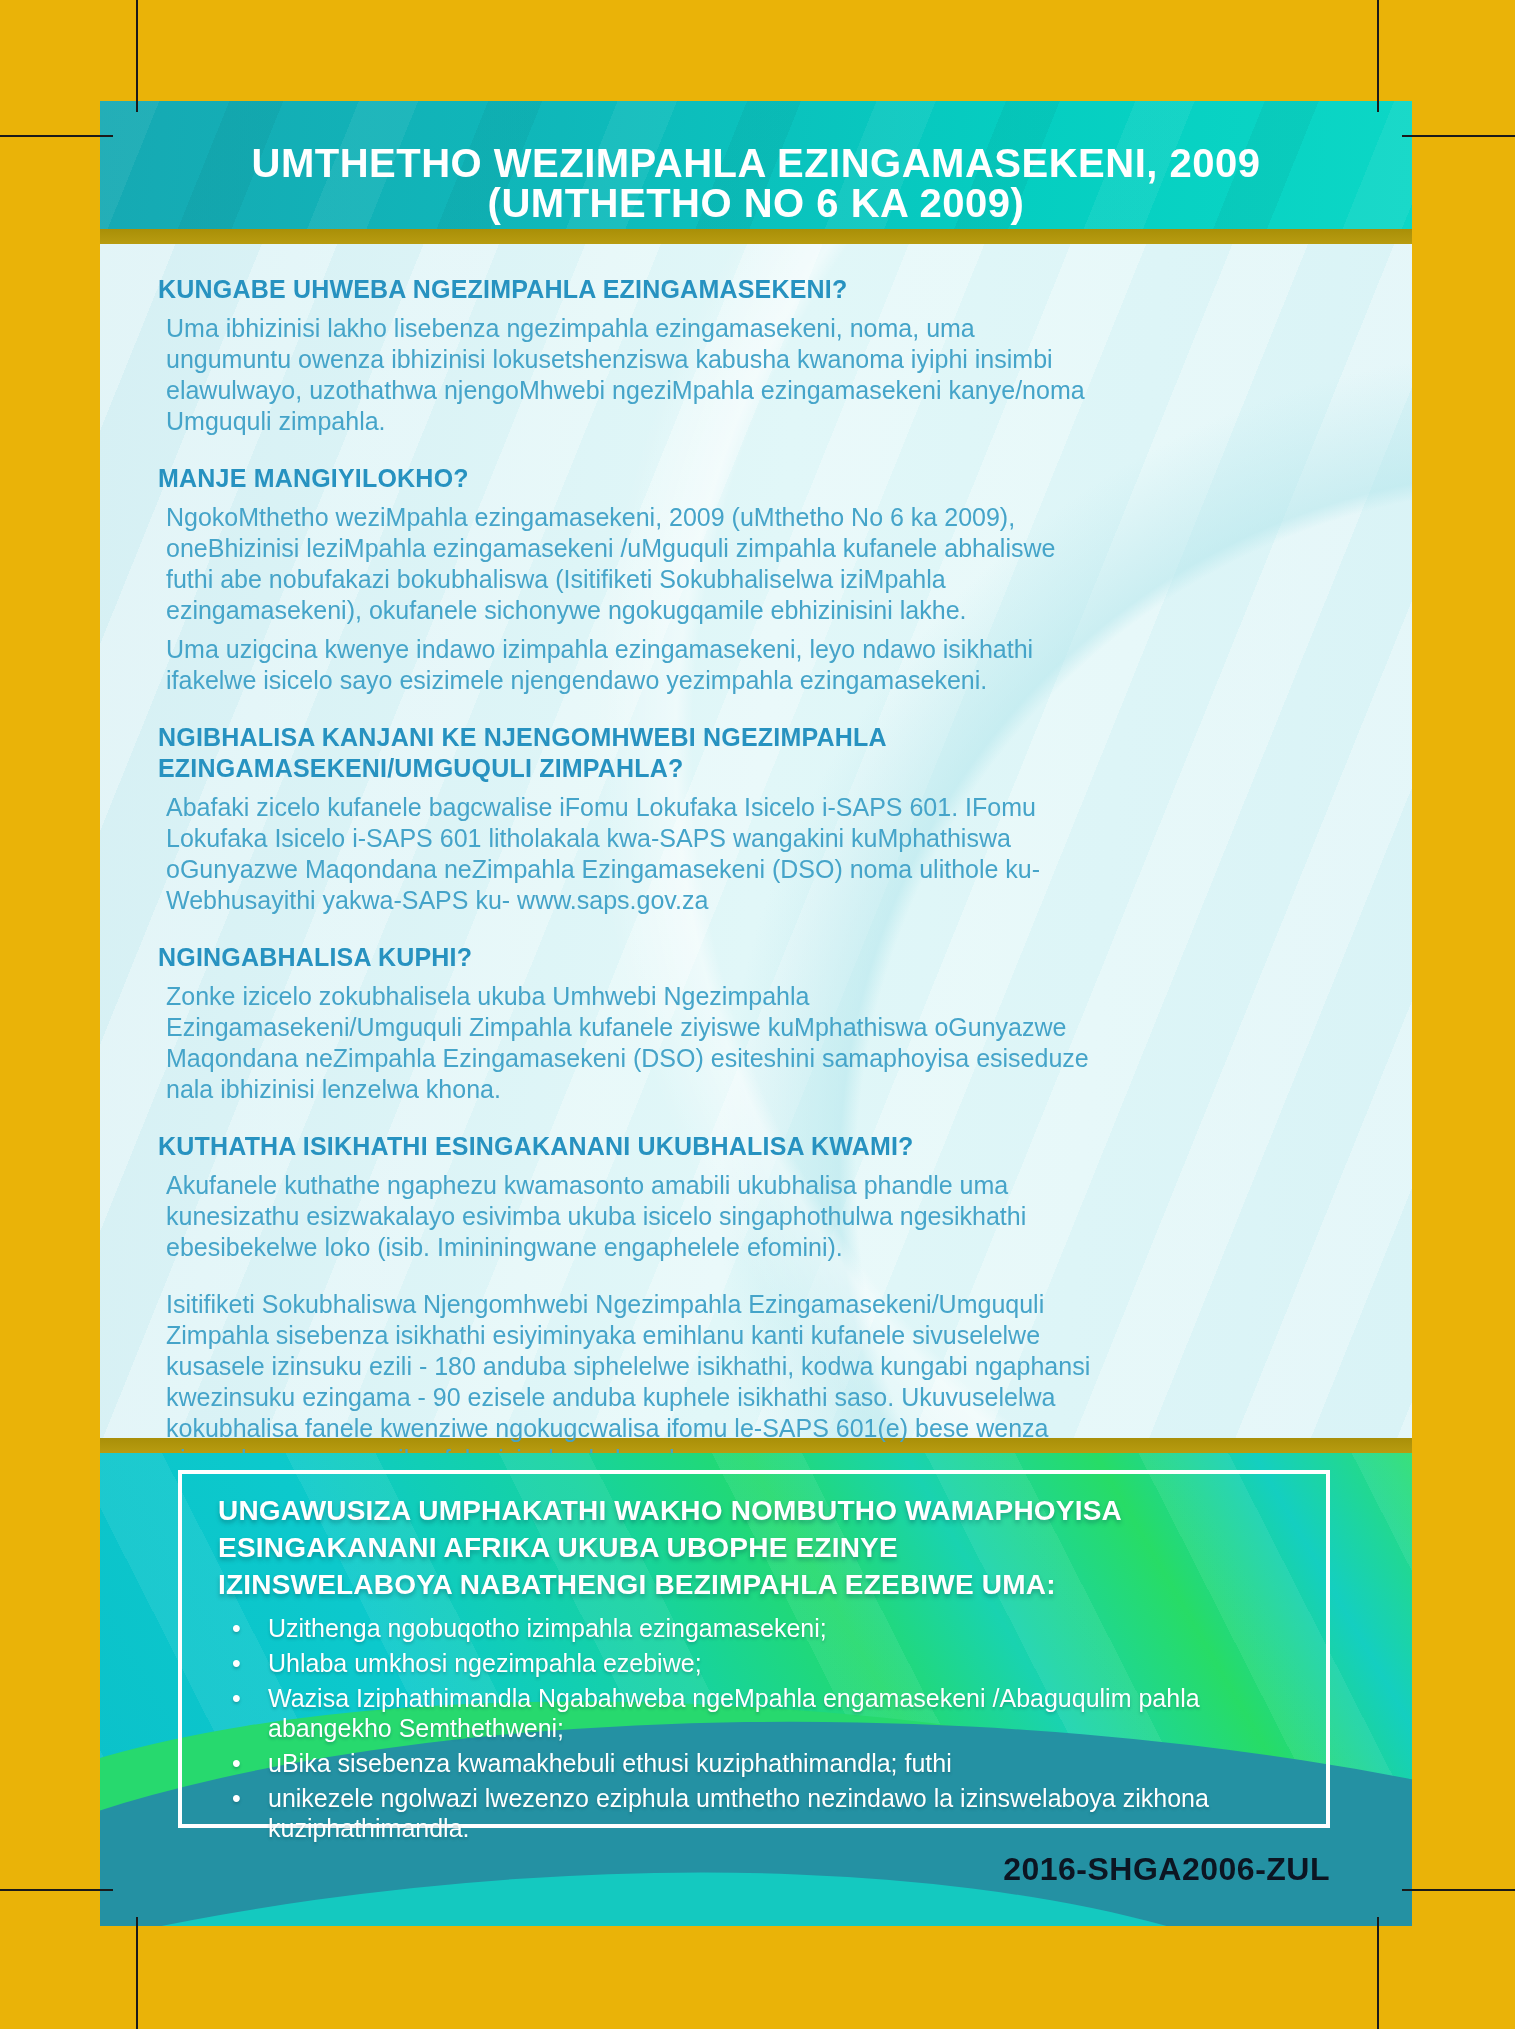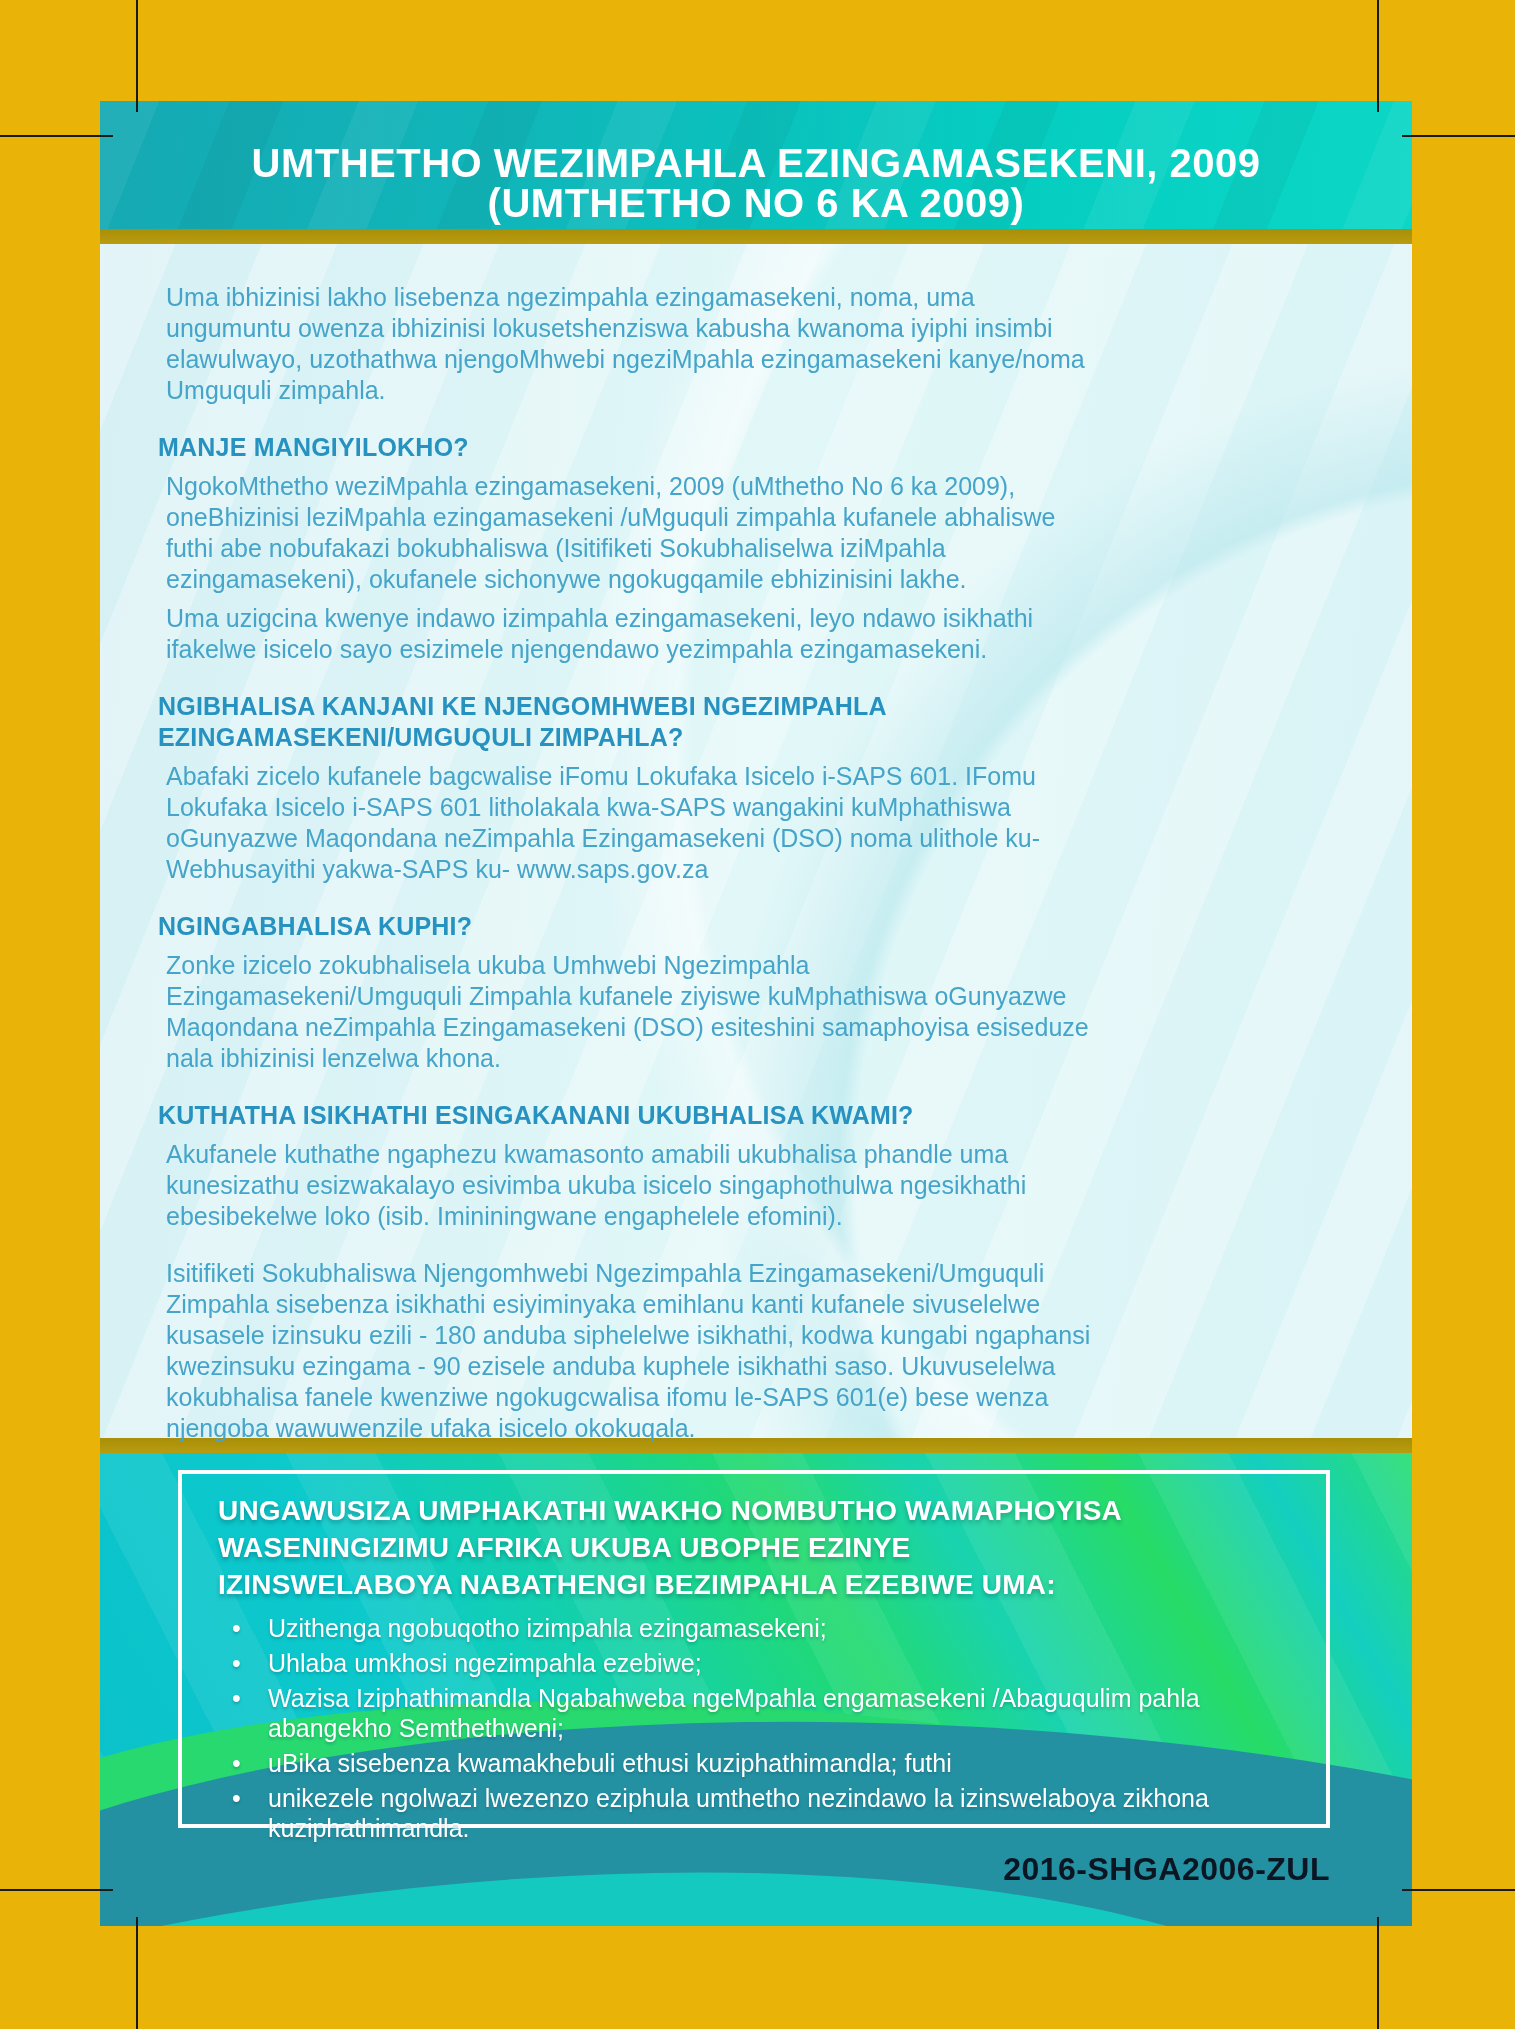--- a/index.html
+++ b/index.html
@@ -99,20 +99,21 @@
       <h1 class="title">
         <span>UMTHETHO WEZIMPAHLA EZINGAMASEKENI, 2009</span><br>
         <span>(UMTHETHO NO 6 KA 2009)</span>
       </h1>
     </header>
 
     <div class="gold-bar"></div>
 
     <main class="content-area">
   <section class="sec">
+    <h2 class="sec-h">KUNGABE UHWEBA NGEZIMPAHLA EZINGAMASEKENI?</h2>
     <div class="sec-b">
             <p>Uma ibhizinisi lakho lisebenza ngezimpahla ezingamasekeni, noma, uma ungumuntu owenza ibhizinisi lokusetshenziswa kabusha kwanoma iyiphi insimbi elawulwayo, uzothathwa njengoMhwebi ngeziMpahla ezingamasekeni kanye/noma Umguquli zimpahla.</p>
           </div>
   </section>
 
   <section class="sec">
     <h2 class="sec-h">MANJE MANGIYILOKHO?</h2>
     <div class="sec-b">
             <p>NgokoMthetho weziMpahla ezingamasekeni, 2009 (uMthetho No 6 ka 2009), oneBhizinisi leziMpahla ezingamasekeni /uMguquli zimpahla kufanele abhaliswe futhi abe nobufakazi bokubhaliswa (Isitifiketi Sokubhaliselwa iziMpahla ezingamasekeni), okufanele sichonywe ngokugqamile ebhizinisini lakhe.</p>
             <p>Uma uzigcina kwenye indawo izimpahla ezingamasekeni, leyo ndawo isikhathi ifakelwe isicelo sayo esizimele njengendawo yezimpahla ezingamasekeni.</p>
@@ -148,21 +149,21 @@
 </main>
 
     <div class="gold-bar"></div>
 
     <footer class="bottom-band">
       <div class="sw sw-green"></div>
       <div class="sw sw-dark"></div>
       <div class="sw sw-teal2"></div>
 
       <div class="callout-box">
-        <h2 class="callout-h">UNGAWUSIZA UMPHAKATHI WAKHO NOMBUTHO WAMAPHOYISA WASENINGIZIMU AFRIKA UKUBA UBOPHE EZINYE IZINSWELABOYA NABATHENGI BEZIMPAHLA EZEBIWE UMA:</h2>
+        <h2 class="callout-h">UNGAWUSIZA UMPHAKATHI WAKHO NOMBUTHO WAMAPHOYISA ESINGAKANANI AFRIKA UKUBA UBOPHE EZINYE IZINSWELABOYA NABATHENGI BEZIMPAHLA EZEBIWE UMA:</h2>
         <ul class="callout-list">
   <li class="blt">
     <span class="dot">•</span>
     <span class="blt-t">Uzithenga ngobuqotho izimpahla ezingamasekeni;</span>
   </li>
 
   <li class="blt">
     <span class="dot">•</span>
     <span class="blt-t">Uhlaba umkhosi ngezimpahla ezebiwe;</span>
   </li>

